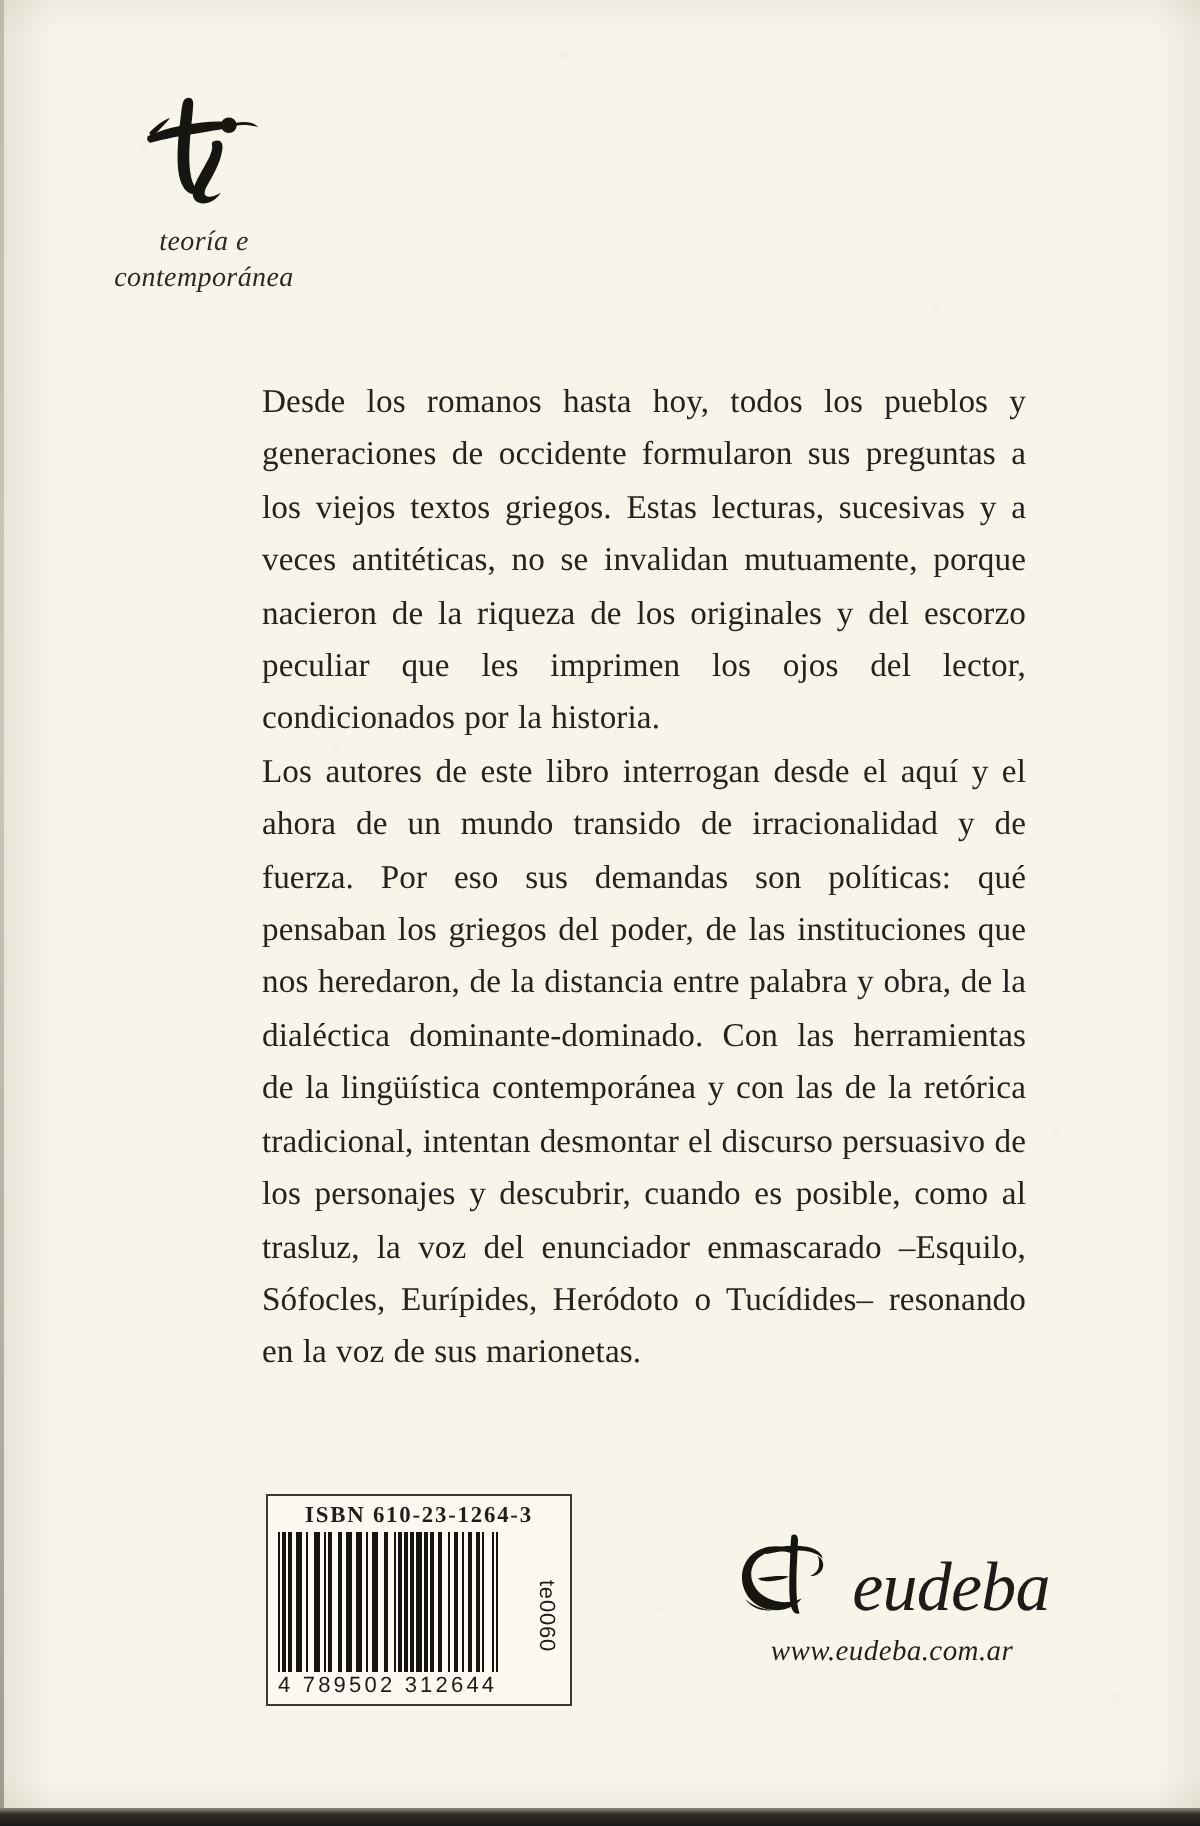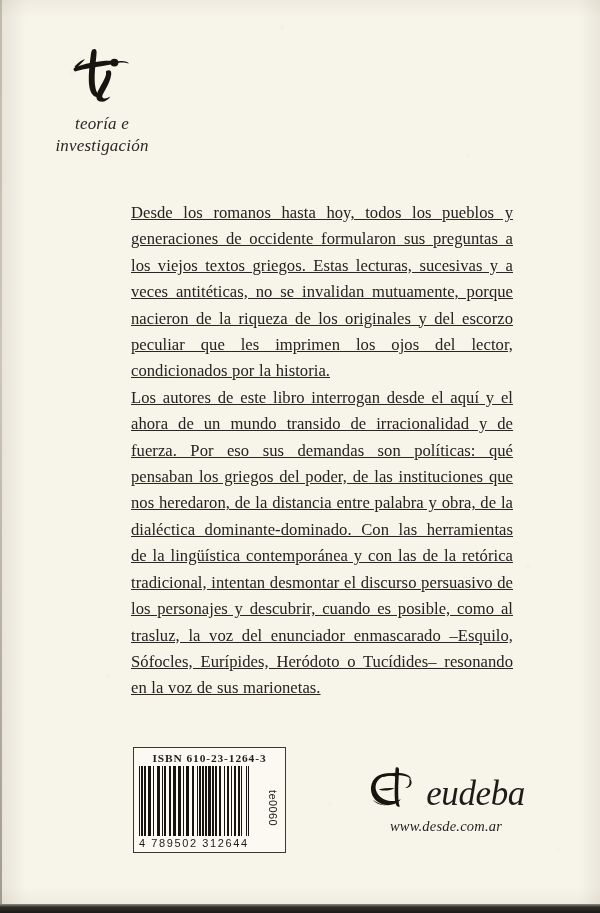--- a/index.html
+++ b/index.html
@@ -73,34 +73,33 @@
     text-align: center;
   }
   #imprint .mark {
     width: 74px;
     height: 64px;
     margin: 0 auto;
     display: block;
   }
   #imprint .imprint-name {
     font-style: italic;
-    font-size: 17px;
+    font-size: 14px;
     line-height: 1.28;
     color: #2c2723;
     letter-spacing: .2px;
     margin-top: 3px;
   }
 
   
   #blurb {
     position: absolute;
     left: 131px;
-    top: 200px;
+    top: 188px;
     width: 382px;
-    text-decoration: underline;
   }
   #blurb p {
     margin: 0;
     font-size: 16.6px;
     line-height: 26.4px;
     text-align: justify;
     text-justify: inter-word;
     color: #262220;
     letter-spacing: .05px;
     word-spacing: .4px;
@@ -244,21 +243,21 @@
       <path d="M41.6 24.8 C44.8 23.4 46.6 24.8 46.2 28.4 C45.7 33.0 43.4 38.4 40.6 43.2
                C38.4 47.0 36.6 50.0 37.6 51.5 C38.6 53.0 41.6 52.6 45.4 50.4
                C43.2 54.0 39.0 56.3 35.4 55.6 C32.0 54.9 30.6 52.0 31.8 48.2
                C32.9 44.6 35.6 40.2 38.0 35.8 C40.1 32.0 41.5 28.6 41.0 26.6
                C40.8 25.8 41.1 25.1 41.6 24.8 Z" fill="#17150f"></path>
 
       <ellipse cx="49.4" cy="16.6" rx="4.0" ry="3.9" fill="#17150f"></ellipse>
     </svg>
     <div class="imprint-name">
       <div>teoría e</div>
-      <div>investigación</div>
+      <div>contemporánea</div>
     </div>
   </div>
 
   <div id="blurb">
     <p>Desde los romanos hasta hoy, todos los pueblos y generaciones de occidente formularon sus preguntas a los viejos textos griegos. Estas lecturas, sucesivas y a veces antitéticas, no se invalidan mutuamente, porque nacieron de la riqueza de los originales y del escorzo peculiar que les imprimen los ojos del lector, condicionados por la historia.</p>
     <p class="last-line-natural">Los autores de este libro interrogan desde el aquí y el ahora de un mundo transido de irracionalidad y de fuerza. Por eso sus demandas son políticas: qué pensaban los griegos del poder, de las instituciones que nos heredaron, de la distancia entre palabra y obra, de la dialéctica dominante-dominado. Con las herramientas de la lingüística contemporánea y con las de la retórica tradicional, intentan desmontar el discurso persuasivo de los personajes y descubrir, cuando es posible, como al trasluz, la voz del enunciador enmascarado –Esquilo, Sófocles, Eurípides, Heródoto o Tucídides– resonando en la voz de sus marionetas.</p>
   </div>
 
   <div id="barcode-block">
     <div id="barcode-isbn">ISBN 610-23-1264-3</div>
@@ -356,18 +355,18 @@
                  C42.4 11.2 39.0 9.8 34.8 9.4 C28.6 8.8 21.6 9.6 16.4 11.0
                  C15.4 10.6 15.2 9.6 16.0 9.0 Z" fill="#17150f"></path>
 
         <path d="M41.8 12.0 C44.6 13.6 45.4 16.6 43.8 19.2 C42.6 21.1 40.4 22.2 38.0 22.0
                  C40.4 21.0 42.0 19.4 42.4 17.4 C42.8 15.4 42.6 13.6 41.8 12.0 Z" fill="#17150f"></path>
 
         <path d="M5.6 33.6 C9.0 36.6 14.0 38.6 19.2 39.2 C14.0 39.8 8.8 37.8 5.6 33.6 Z" fill="#17150f"></path>
       </svg>
       <div class="logo-word">eudeba</div>
     </div>
-    <div class="logo-url">www.desde.com.ar</div>
+    <div class="logo-url">www.eudeba.com.ar</div>
   </div>
 
   <div class="scan-edge-left"></div>
   <div class="scan-edge-bottom"></div>
 </div>
 
 </body></html>

